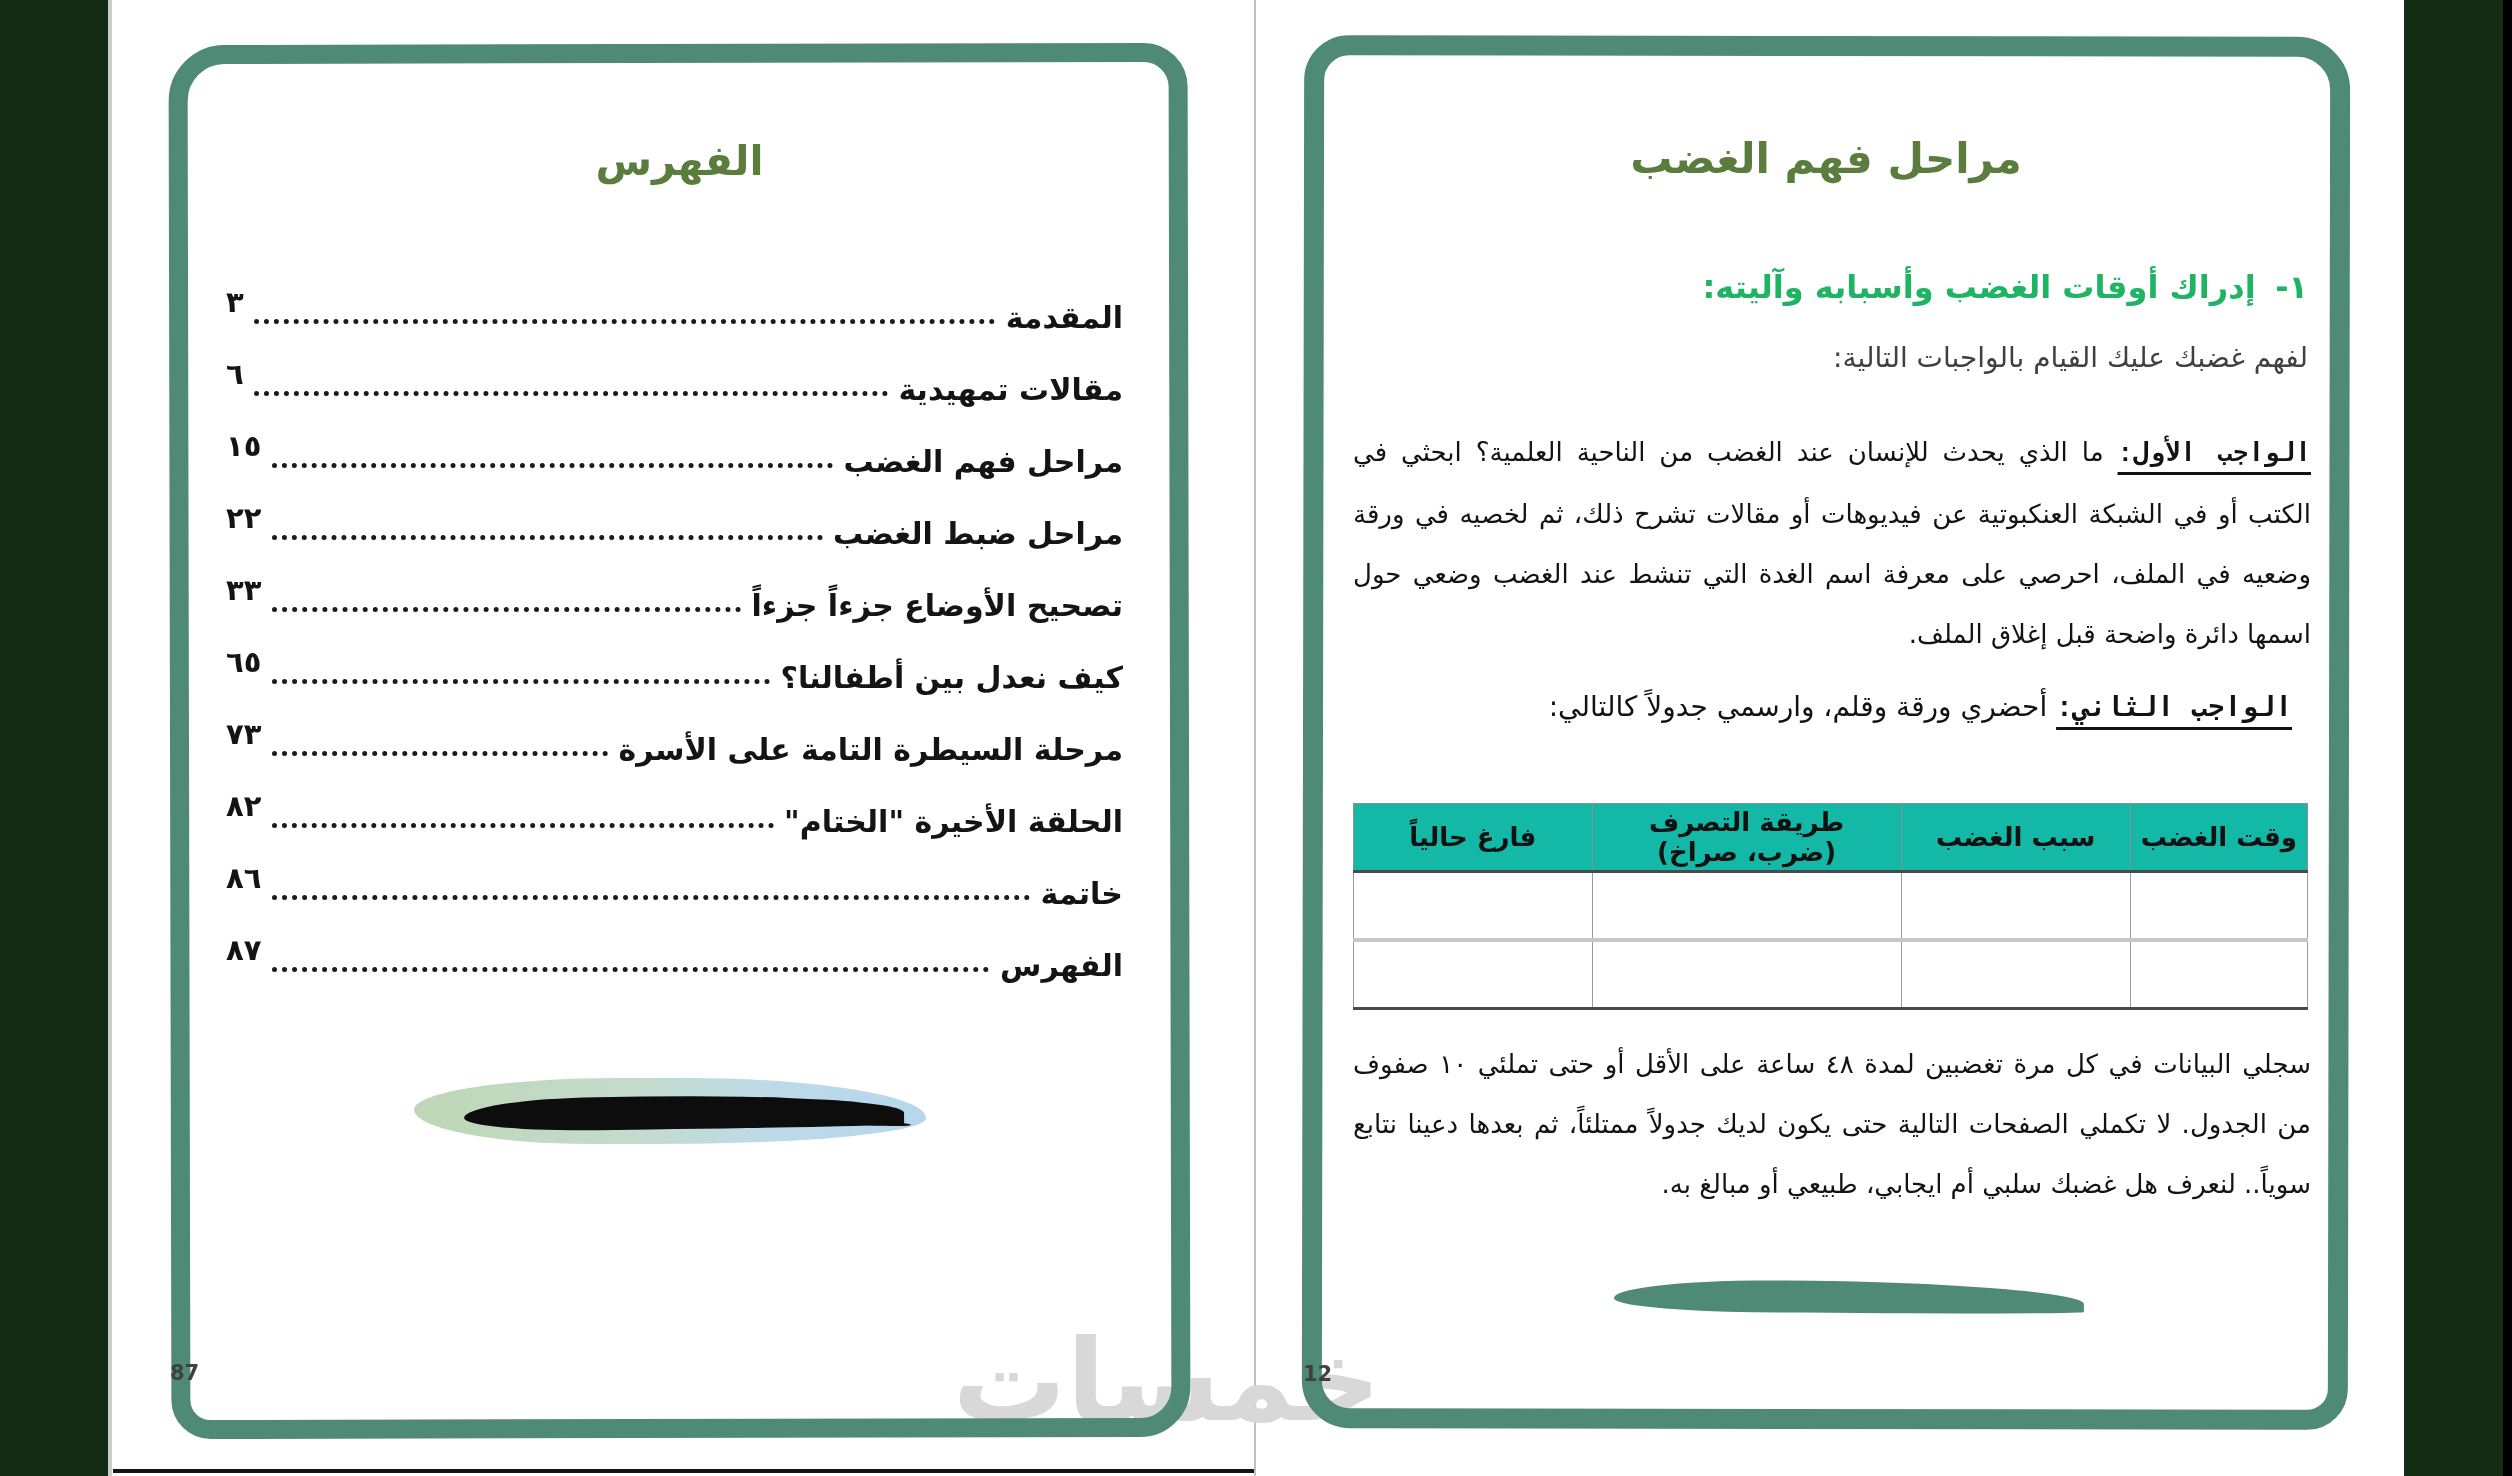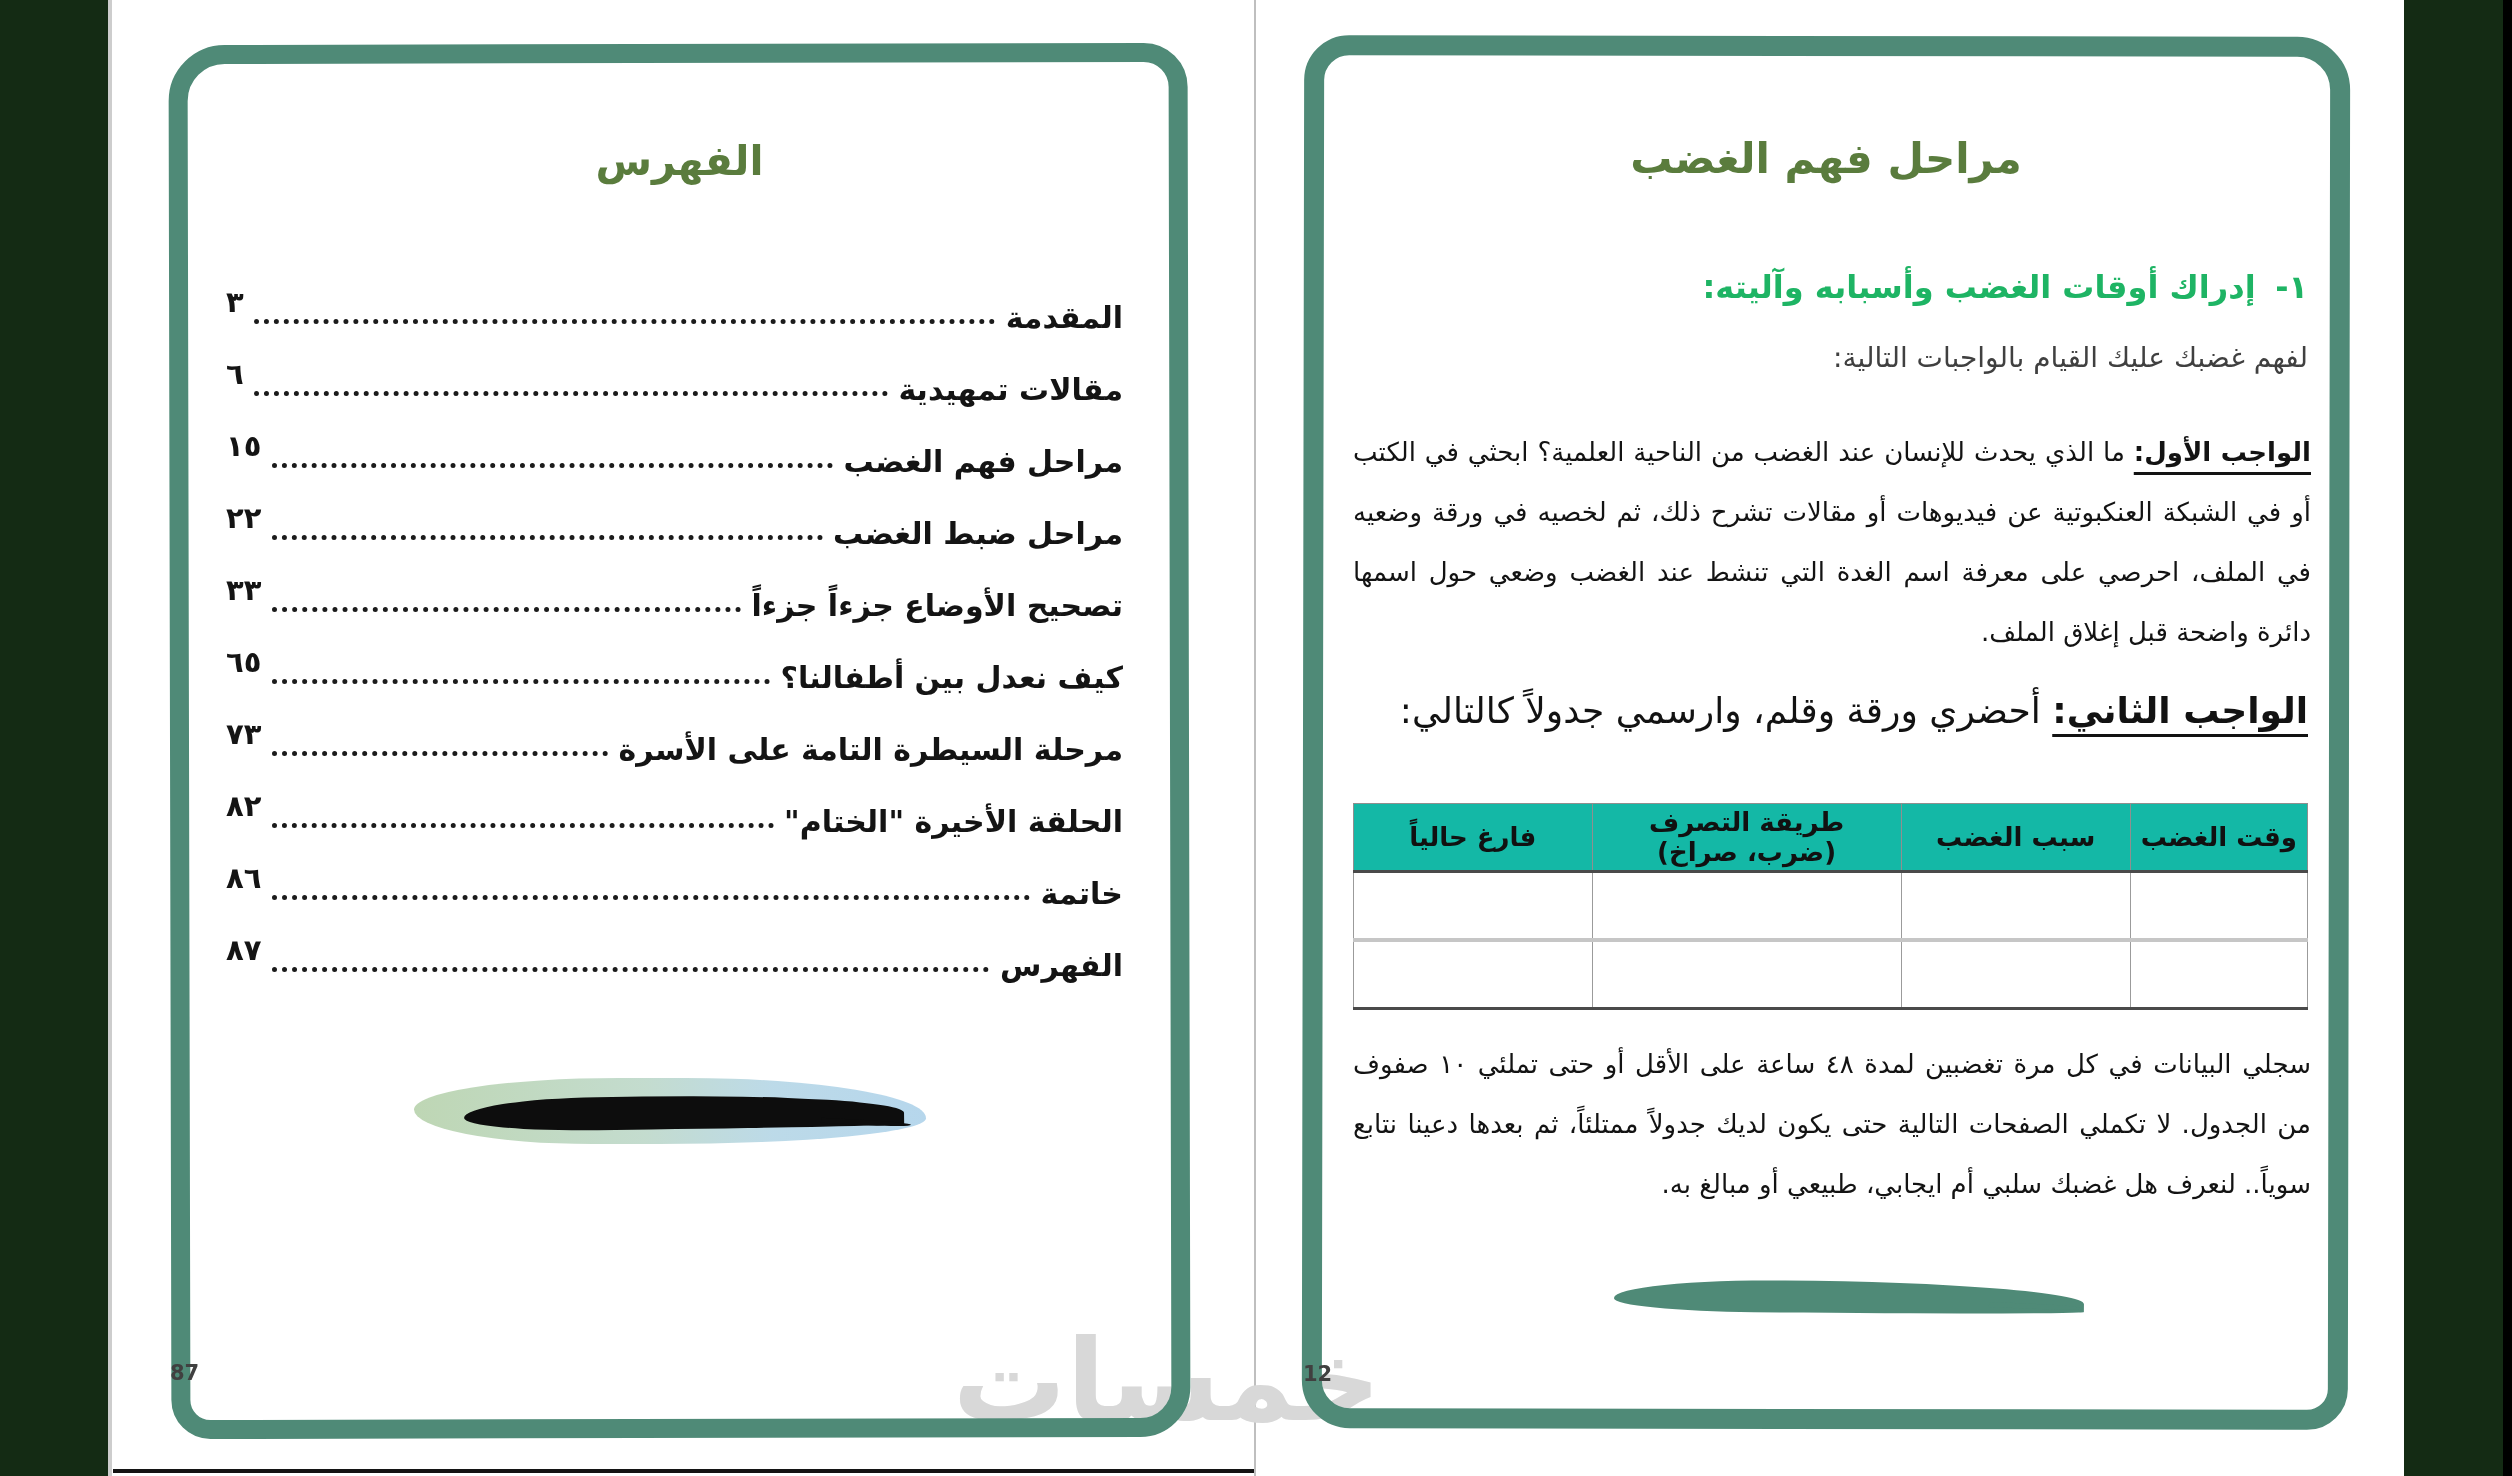--- a/index.html
+++ b/index.html
@@ -42,22 +42,22 @@
   .page-num{font-size:21px;color:#404040;text-align:left;z-index:3;font-weight:bold;}
   .page-num-left{left:170px;top:1361px;width:1019px;}
   
   .right-title{left:1303px;top:134px;width:1046px;font-size:42px;}
   .section-heading{right:204px;top:268px;font-size:32px;font-weight:bold;color:#1eb464;direction:rtl;z-index:3;white-space:nowrap;}
   .section-heading .num{letter-spacing:4.5px;margin-left:19.6px;}
   .intro-line{right:204px;top:341px;font-size:28px;direction:rtl;z-index:3;color:#404040;}
   .para{direction:rtl;text-align:justify;font-size:26px;line-height:60px;color:#131313;z-index:3;}
   .para1{left:1353px;top:422px;width:958px;}
   .para2{left:1353px;top:1034px;width:958px;}
-  .underlined{text-decoration:underline;text-decoration-thickness:3px;text-underline-offset:10.5px;font-weight:bold;}
-  .task2-line{right:204px;top:690px;font-size:36px;direction:rtl;z-index:3;color:#121212;text-align:right;}
+  .underlined{text-decoration:underline;text-decoration-thickness:3px;text-underline-offset:10.5px;font-weight:bold;font-family:Liberation Mono, monospace;}
+  .task2-line{right:220px;top:690px;font-size:28px;direction:rtl;z-index:3;color:#121212;text-align:right;}
   
   .anger-table{left:1353px;top:803px;width:955px;border-collapse:collapse;direction:rtl;z-index:3;
     font-size:26px;font-weight:bold;color:#111;}
   .anger-table th{background:#14b8a6;border:1.5px solid #8f8f8f;border-bottom:3.8px solid #4a4a4a;
     height:59px;padding:3px 7.5px;font-weight:bold;}
   .anger-table td{border:1.5px solid #9b9b9b;height:63px;background:#fff;}
   .anger-table tr.row-2 td{border-top:4.5px solid #c6c6c6;}
   .anger-table tr.row-2 td{border-bottom:3px solid #4a4a4a;}
   
   .right-swoosh{left:1614px;top:1281px;width:470px;height:32px;background:#4f8a77;z-index:3;

